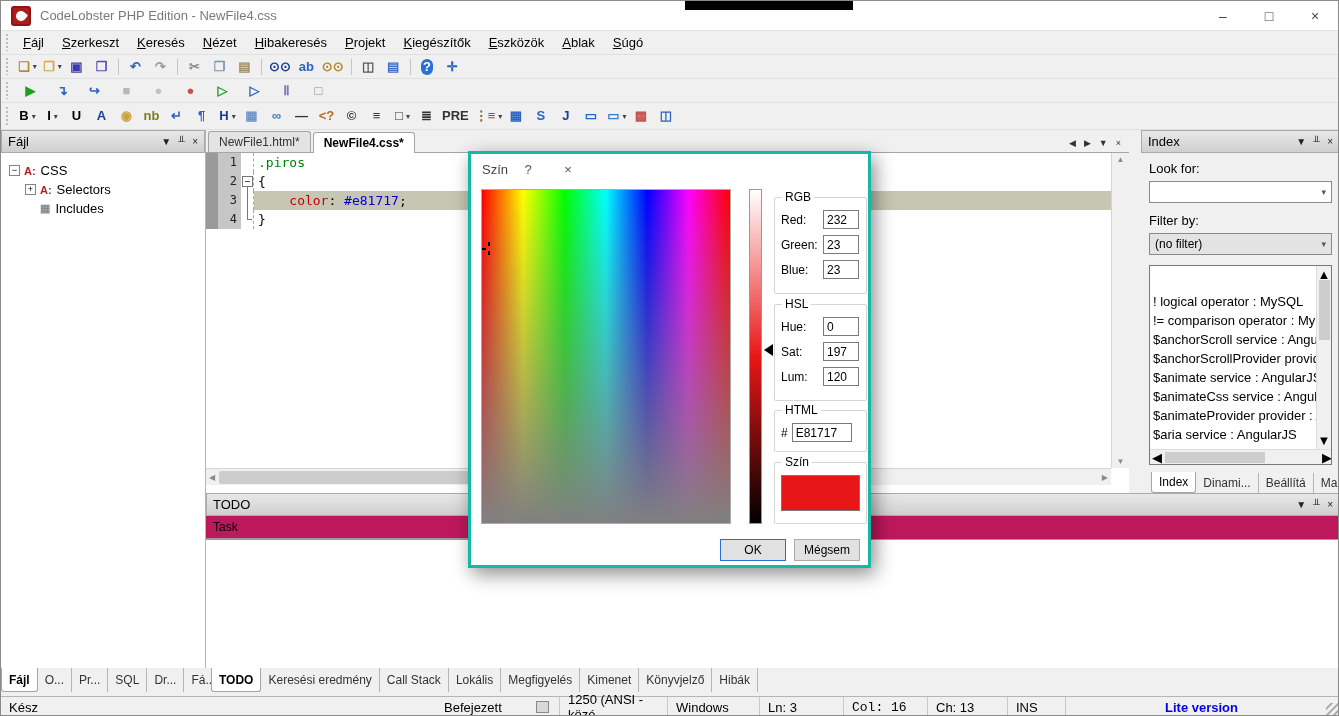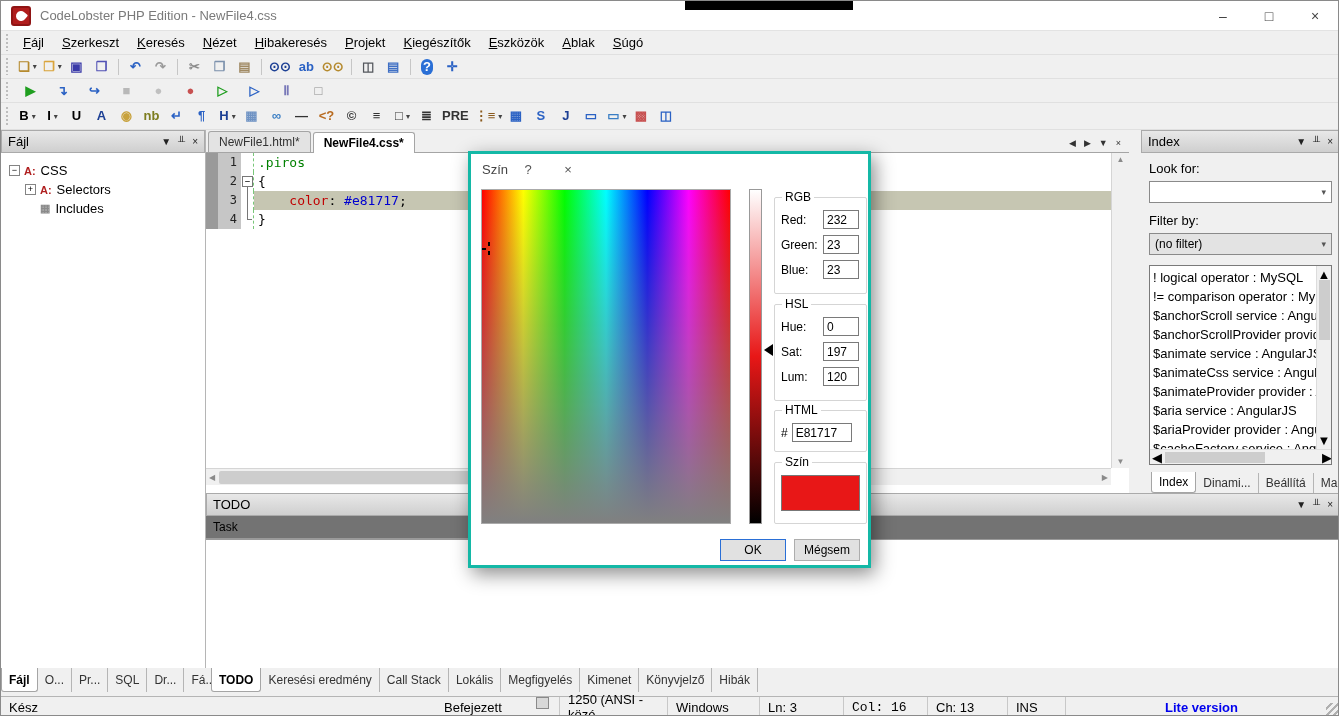--- a/index.html
+++ b/index.html
@@ -111,35 +111,35 @@
                  border-top:1px solid #dcdcdc; display:flex; align-items:center;
                  justify-content:space-between; padding:0 2px; }
   .idx-hthumb { height:11px; width:100px; background:#cdcdcd; margin-right:auto; margin-left:3px; }
   .idx-tabs { display:flex; align-items:flex-end; height:24px; margin-top:4px; padding-left:2px; }
   .btab { font-size:12px; padding:3px 7px; color:#333; border-right:1px solid #b5b5b5; }
   .btab.active { background:#fff; border:1px solid #a5a5a5; border-top:none; font-weight:normal;
                  border-radius:0 0 3px 3px; color:#000; }
 
   
   #todo-panel { position:absolute; left:205px; top:492px; width:1134px; height:175px; background:#fff; }
-  .task-hdr { height:24px; background:#737373; border-bottom:1px solid #9a9a9a; display:flex; align-items:center; }
+  .task-hdr { height:24px; background:#be185d; border-bottom:1px solid #9a9a9a; display:flex; align-items:center; }
   .task-col { font-size:12px; padding-left:7px; width:578px; border-right:1px solid #d0d0d0; height:100%;
               display:flex; align-items:center; border-bottom:1px solid #9a9a9a; }
 
   
   #bottom-tabs { position:absolute; left:0; top:667px; width:1339px; height:28px; background:#f0f0f0;
                  display:flex; align-items:flex-start; }
   .btabs-left { width:205px; display:flex; }
   .btabs-main { display:flex; margin-left:5px; }
   #bottom-tabs .btab { padding:5px 7px 4px; }
   #bottom-tabs .btab.active { font-weight:bold; }
 
   
   #statusbar { position:absolute; left:0; top:695px; width:1339px; height:21px; background:#f0f0f0;
-               border-top:1px solid #b5b5b5; display:flex; align-items:flex-start; font-size:13px; }
+               border-top:1px solid #b5b5b5; display:flex; align-items:center; font-size:13px; }
   .sb-seg { padding:0 8px; height:100%; display:flex; align-items:center; }
   .sb-div { border-left:1px solid #c8c8c8; }
   .sb-ready { width:435px; } .sb-state { width:100px; }
   .sicon { width:13px; height:12px; border:1px solid #8a8a8a; background:#d8d8d8; margin-right:10px; }
   .sb-enc { width:108px; } .sb-eol { width:92px; } .sb-ln { width:84px; } .sb-col { width:84px;font-family:Liberation Mono, monospace; }
   .sb-ch { width:80px; } .sb-ins { width:58px; } .sb-blank { width:92px; }
   .sb-lite { color:#0000ee; font-weight:bold; }
   .resize-grip { margin-left:auto; width:14px; height:14px; align-self:flex-end;
      background:repeating-linear-gradient(135deg,transparent 0 3px,#b0b0b0 3px 5px); }
 
@@ -516,21 +516,21 @@
       <div class="combo">
         <span></span>
           <span class="arr">▾</span>
       </div>
       <div class="idx-label">Filter by:</div>
       <div class="combo gray">
         <span>(no filter)</span>
           <span class="arr">▾</span>
       </div>
       <div class="idx-list">
-        <div class="idx-items" style="width:168px;">
+        <div class="idx-items" style="width:168px;margin-top:24px;">
 
         <div class="idx-item">! logical operator : MySQL</div>
             <div class="idx-item">!= comparison operator : MyS</div>
             <div class="idx-item">$anchorScroll service : Angula</div>
             <div class="idx-item">$anchorScrollProvider provide</div>
             <div class="idx-item">$animate service : AngularJS</div>
             <div class="idx-item">$animateCss service : Angular</div>
             <div class="idx-item">$animateProvider provider : A</div>
             <div class="idx-item">$aria service : AngularJS</div>
             <div class="idx-item">$ariaProvider provider : Angul</div>

